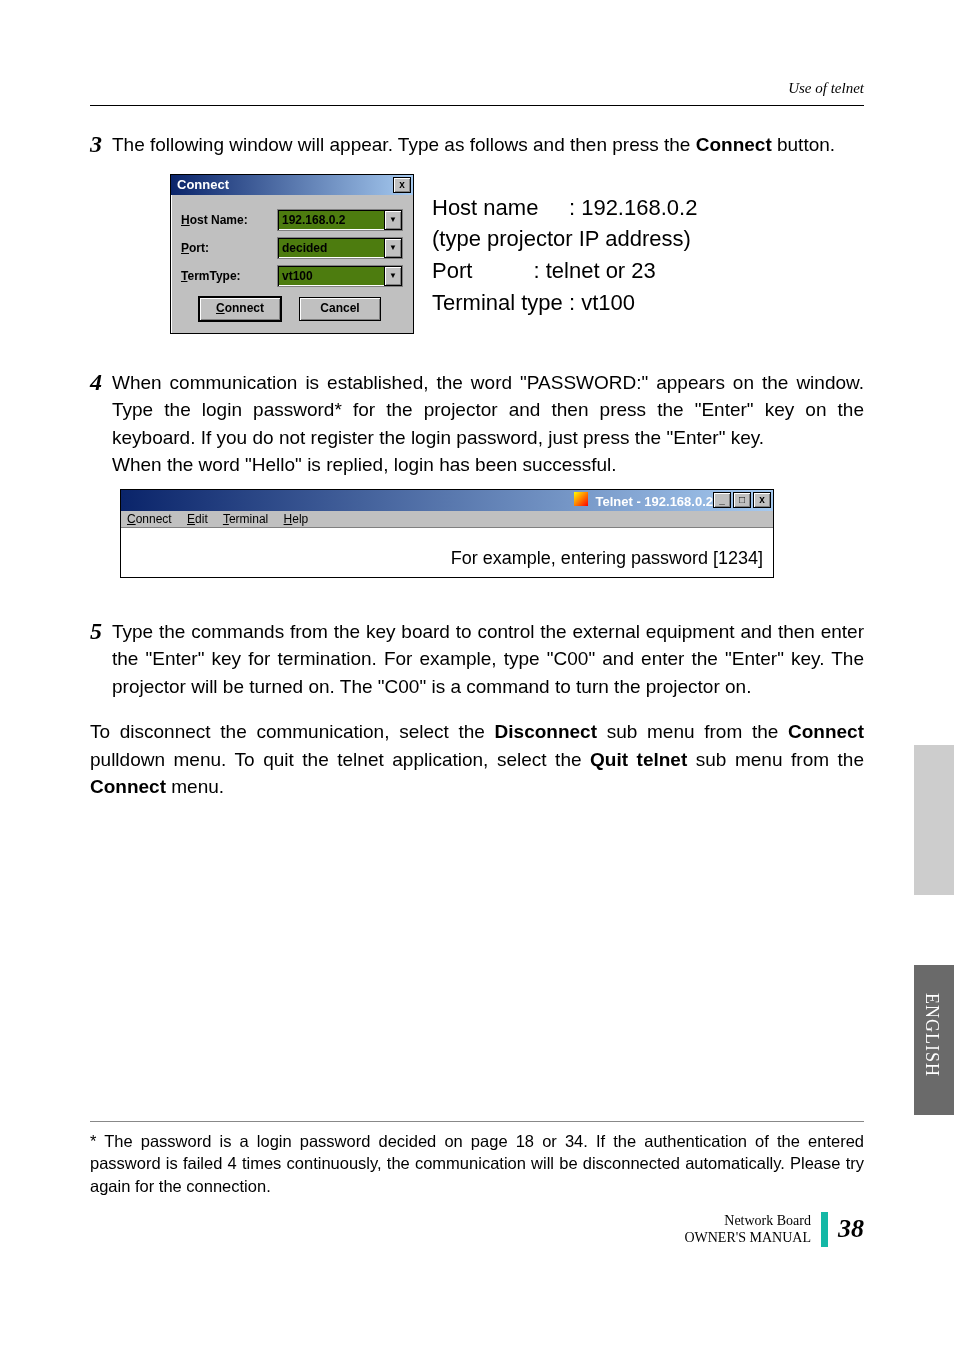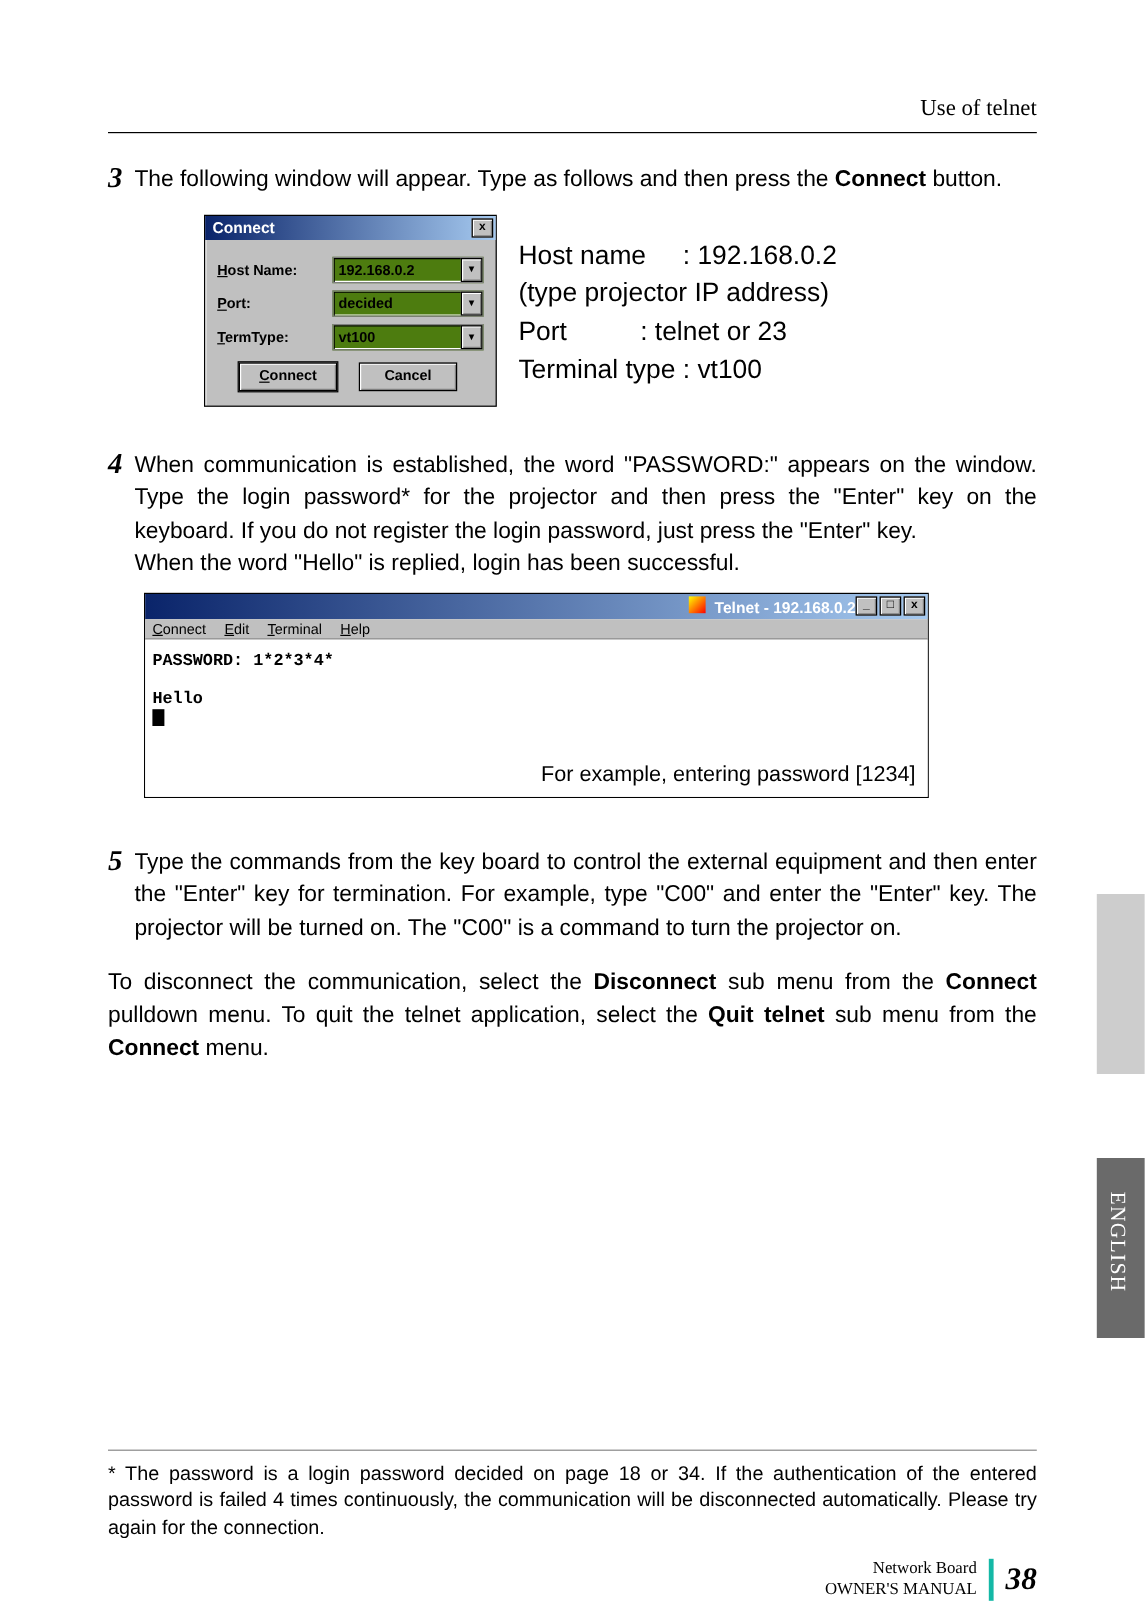--- a/index.html
+++ b/index.html
@@ -11,23 +11,24 @@
     color: #000;
   }
   .page {
     width: 954px;
     min-height: 1352px;
     position: relative;
     padding: 80px 60px 30px 60px;
     box-sizing: border-box;
   }
   .header-right {
+    font-style: italic;
     font-family: Georgia, "Times New Roman", serif;
     text-align: right;
-    font-size: 19px;
+    font-size: 15px;
     margin-right: 30px;
   }
   .hr-top {
     border: none;
     border-top: 1px solid #000;
     margin: 8px 30px 25px 30px;
   }
   .step {
     display: flex;
     margin: 0 30px 10px 30px;
@@ -223,21 +224,21 @@
     display: flex;
     justify-content: flex-end;
     align-items: center;
     margin: 0 30px 0 0;
   }
   .footer-text {
     text-align: right;
     font-size: 14px;
     font-family: Georgia, "Times New Roman", serif;
     line-height: 1.25;
-    border-right: 4px solid #14b8a6;
+    border-right: 7px solid #14b8a6;
     padding-right: 10px;
     margin-right: 10px;
   }
   .footer-pagenum {
     font-family: Georgia, "Times New Roman", serif;
     font-style: italic;
     font-weight: bold;
     font-size: 26px;
   }
 
@@ -339,24 +340,20 @@
         <div class="tn-ctrl">□</div>
         <div class="tn-ctrl">x</div>
       </div>
     </div>
     <div class="telnet-menu">
       <span><u>C</u>onnect</span>
       <span><u>E</u>dit</span>
       <span><u>T</u>erminal</span>
       <span><u>H</u>elp</span>
     </div>
-    <div class="telnet-term"><span>PASSWORD: 1*2*3*4*
-
-Hello</span>
-<span class="cursor"></span></div>
     <div class="telnet-footer">
       <span>For example, entering password [1234]</span>
     </div>
   </div>
 
   <div class="step" style="margin-top:40px;">
     <div class="step-num">5</div>
     <div class="step-body">
       <div>Type the commands from the key board to control the external equipment and then enter the "Enter" key for termination. For example, type "C00" and enter the "Enter" key. The projector will be turned on. The "C00" is a command to turn the projector on.</div>
     </div>

